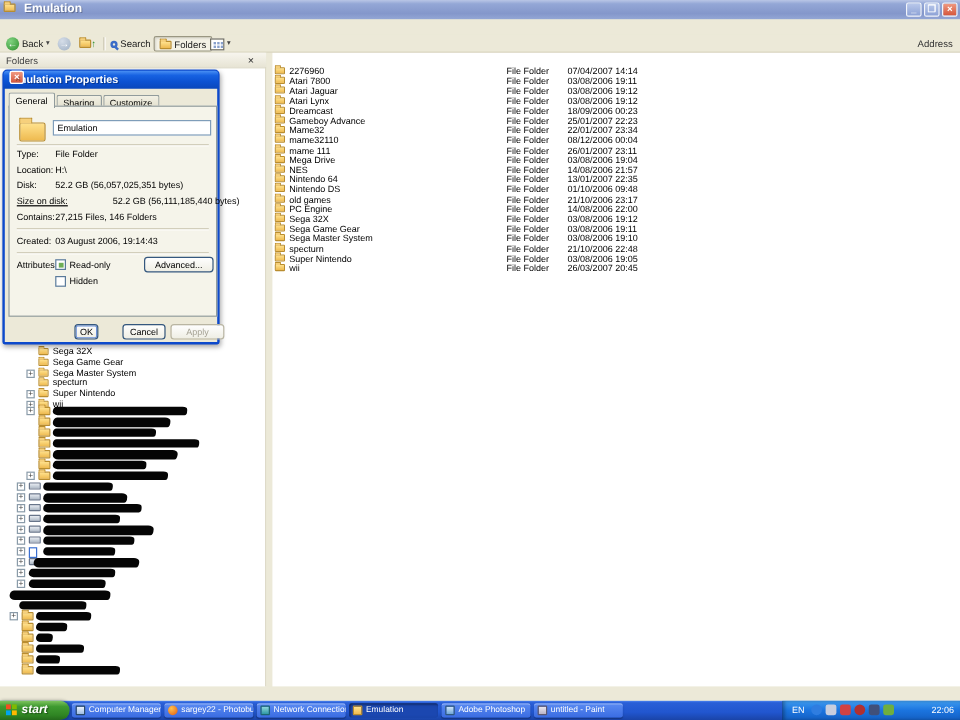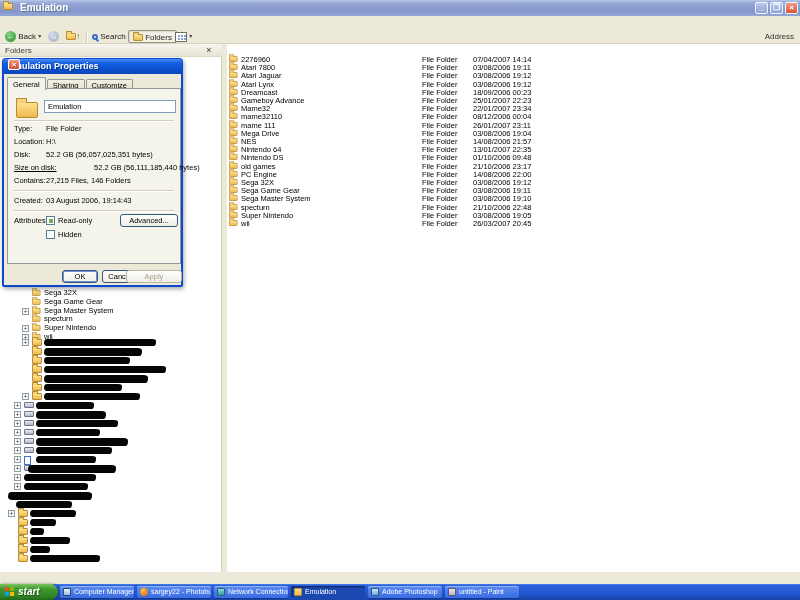--- a/index.html
+++ b/index.html
@@ -510,23 +510,23 @@
     <div class="dsep" style="top:130px"></div>
     <div class="dlabel" style="top:136px">Created:</div>
     <div class="dvalue" style="top:136px">03 August 2006, 19:14:43</div>
     <div class="dsep" style="top:150px"></div>
     <div class="dlabel" style="top:156px">Attributes:</div>
     <span class="cb ro" style="left:42px;top:156px"></span>
     <span class="cblabel" style="top:156px">Read-only</span>
     <button class="xpbtn" style="left:116px;top:154px;width:58px">Advanced...</button>
     <span class="cb" style="left:42px;top:170px"></span>
     <span class="cblabel" style="top:170px">Hidden</span>
-    <button class="xpbtn def" style="left:58px;top:210px;width:36px">OK</button>
+    <button class="xpbtn def" style="left:58px;top:210px;width:20px">OK</button>
     <button class="xpbtn" style="left:98px;top:210px;width:36px">Cancel</button>
-    <button class="xpbtn disabled" style="left:122px;top:210px;width:56px">Apply</button>
+    <button class="xpbtn disabled" style="left:138px;top:210px;width:45px">Apply</button>
   </div>
 
 
   <div class="taskbar">
     <div class="startbtn">
       <span class="slogo">
           <i></i>
           <i></i>
           <i></i>
           <i></i>
@@ -552,15 +552,27 @@
         </div>
         <div class="task" style="left: 368px;">
           <span class="ti ti-ps"></span>
           <span class="tlbl">Adobe Photoshop</span>
         </div>
         <div class="task" style="left: 445px;">
           <span class="ti ti-paint"></span>
           <span class="tlbl">untitled - Paint</span>
         </div>
       </div>
+    <div class="tray">
+      <span class="lang">EN</span>
+      <span id="tray-icons">
+          <span class="tray-ic" style="left: 0px; background: rgb(47, 125, 224); border-radius: 50%;"></span>
+          <span class="tray-ic" style="left: 12px; background: rgb(200, 206, 222);"></span>
+          <span class="tray-ic" style="left: 24px; background: rgb(210, 66, 66);"></span>
+          <span class="tray-ic" style="left: 36px; background: rgb(177, 48, 48); border-radius: 50%;"></span>
+          <span class="tray-ic" style="left: 48px; background: rgb(64, 80, 122);"></span>
+          <span class="tray-ic" style="left: 60px; background: rgb(111, 174, 63);"></span>
+        </span>
+      <span class="clock">22:06</span>
+    </div>
   </div>
 
 </div>
 
 </body></html>

